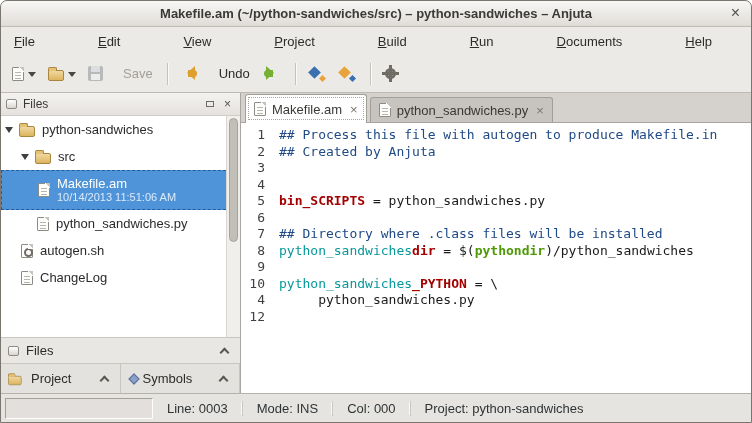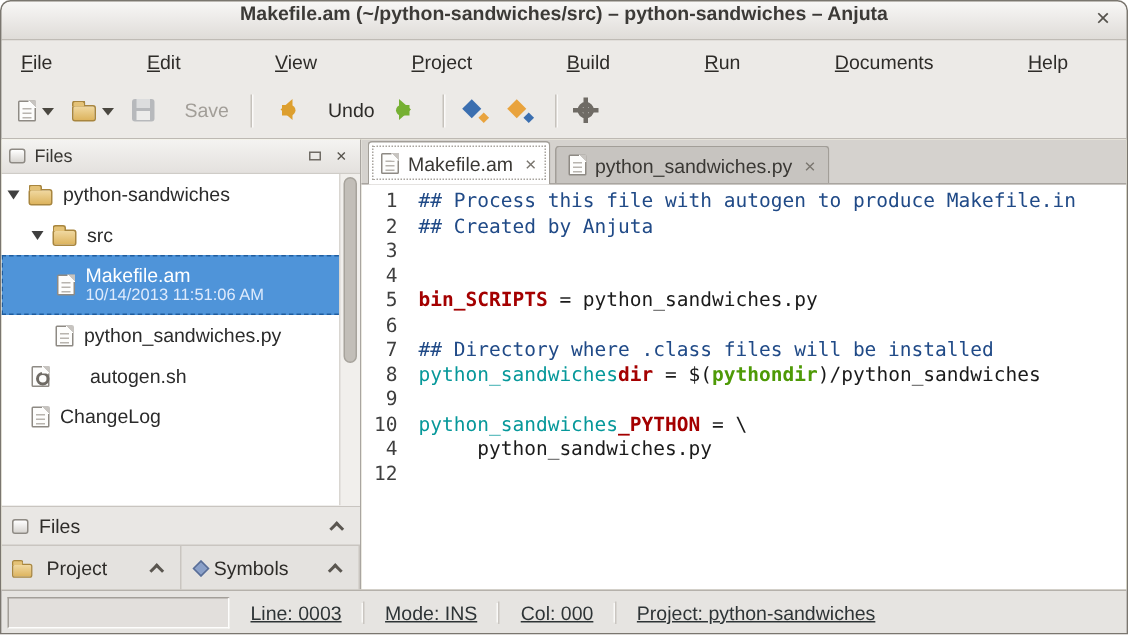--- a/index.html
+++ b/index.html
@@ -4,21 +4,21 @@
 <style>
   * { margin:0; padding:0; box-sizing:border-box; }
   html,body { background:#ffffff; }
   body { font-family:"Liberation Sans", sans-serif; }
 
   .window { width:752px; height:423px; border:1px solid #7a766f; border-radius:7px 7px 0 0;
             display:flex; flex-direction:column; background:#eceae7; overflow:hidden; }
 
   
   .titlebar { height:26px; background:linear-gradient(#f8f7f6,#dfdcd8); border-bottom:1px solid #bfbbb5;
-              display:flex; justify-content:center; position:relative;
+              display:flex; align-items:center; justify-content:center; position:relative;
               border-radius:6px 6px 0 0; flex:0 0 26px; }
   .title { font-weight:bold; font-size:13px; color:#3c3a37; }
   .win-close { position:absolute; right:11px; top:2px; font-size:16px; color:#55524c; line-height:20px; }
 
   
   .menubar { height:28px; flex:0 0 28px; display:flex; align-items:center; padding-left:4px; background:#eceae7;gap:45px; }
   .menu-item { padding:5px 9px; font-size:13px; color:#2e2c29; }
   .menu-item u { text-decoration:underline; }
 
   
@@ -124,21 +124,21 @@
   .tok-ns { color:#06989a; }
   .tok-builtin { color:#4e9a06; font-weight:bold; }
   .tok-plain { color:#1a1a1a; }
 
   
   .statusbar { height:29px; flex:0 0 29px; background:#e6e4e1; border-top:1px solid #b5b1ab;
                display:flex; align-items:center; font-size:13px; color:#2e3436; }
   .sb-grip { width:148px; height:21px; margin-left:4px; background:#e2dfdc;
              border-top:1px solid #a39f99; border-left:1px solid #a39f99;
              border-bottom:1px solid #fdfdfc; border-right:1px solid #fdfdfc; }
-  .sb-item { padding:0 14px;text-decoration:underline; }
+  .sb-item { padding:0 14px; }
   .sb-item + .sb-item { border-left:1px solid #cac6c1; box-shadow:-2px 0 0 -1px #faf9f8; }
   .sb-item:first-of-type { margin-left:12px; }
 </style>
 </head>
 <body>
 
 <div class="window">
 
   <div class="titlebar">
     <span class="title">Makefile.am (~/python-sandwiches/src) – python-sandwiches – Anjuta</span>
@@ -232,21 +232,21 @@
               <span class="ticon icon-file"></span>
               <div class="sel-lines">
                 <div class="sel-label">Makefile.am</div>
                 <div class="sel-sub">10/14/2013 11:51:06 AM</div>
               </div>
             </div>
             <div class="tree-row" style="padding-left: 36px;">
               <span class="ticon icon-file"></span>
               <span class="tlabel">python_sandwiches.py</span>
             </div>
-            <div class="tree-row" style="padding-left: 20px; gap: 20px;">
+            <div class="tree-row" style="padding-left: 20px;">
               <span class="ticon icon-script"></span>
               <span class="tlabel">autogen.sh</span>
             </div>
             <div class="tree-row" style="padding-left: 20px;">
               <span class="ticon icon-file"></span>
               <span class="tlabel">ChangeLog</span>
             </div>
           </div>
         <div class="vscroll">
           <div class="vthumb"></div>

